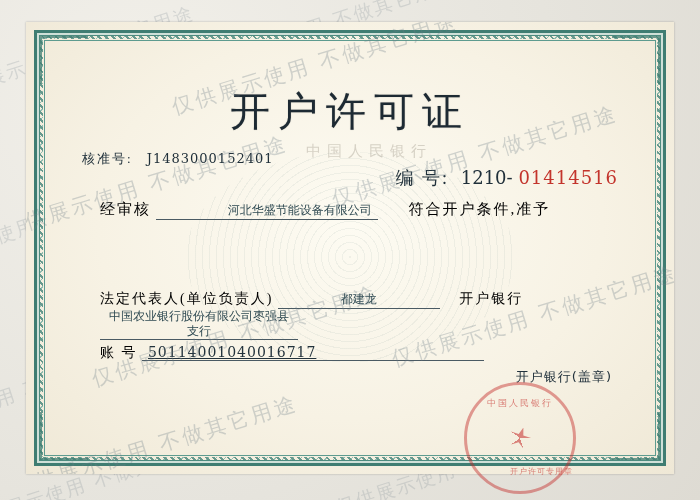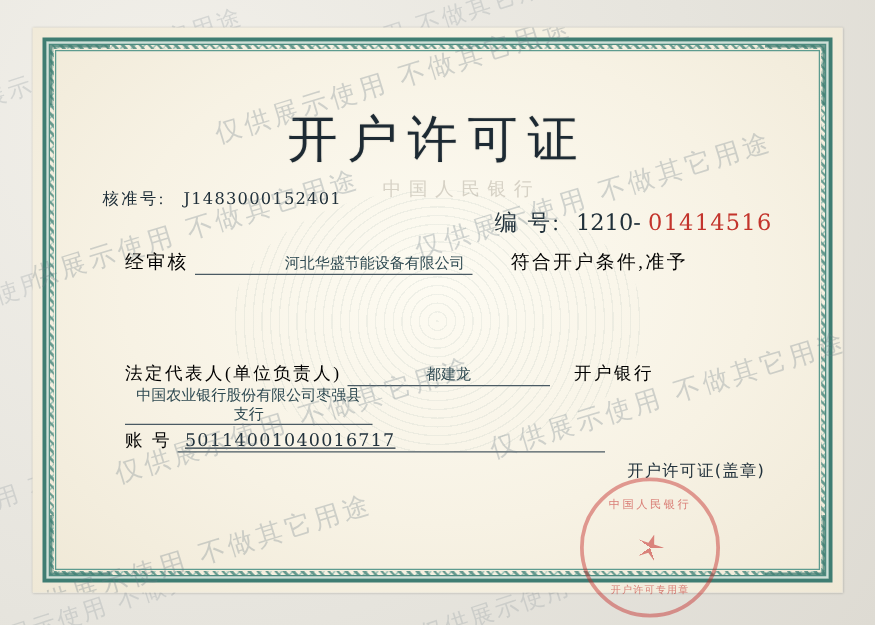--- a/index.html
+++ b/index.html
@@ -150,21 +150,21 @@
       conic-gradient(from 0deg, rgba(196,40,38,.75) 0 20%, transparent 20% 40%,
                      rgba(196,40,38,.75) 40% 60%, transparent 60% 80%,
                      rgba(196,40,38,.75) 80% 100%);
     clip-path:polygon(50% 0%,61% 35%,98% 35%,68% 57%,79% 91%,50% 70%,21% 91%,32% 57%,2% 35%,39% 35%);
   }
   .seal .seal-top{
     position:absolute;left:0;right:0;top:12px;text-align:center;
     font-size:9px;color:rgba(196,40,38,.8);letter-spacing:2px;
   }
   .seal .seal-bottom{
-    position:absolute;left:0;right:0;bottom:14px;text-align:center;
+    position:absolute;left:0;right:0;bottom:14px;text-align:right;
     font-size:8px;color:rgba(196,40,38,.8);letter-spacing:1px;
   }
 
   
   .cert-wm{
     position:absolute;left:0;top:0;right:0;bottom:0;overflow:hidden;pointer-events:none;
   }
   .cert-wm span{
     position:absolute;white-space:nowrap;
     color:rgba(110,125,135,.30);
@@ -231,21 +231,21 @@
           <span>中国农业银行股份有限公司枣强县</span><br>
           <span>支行</span>
         </span>
       </div>
 
       <div class="line4">
         <span class="label">账 号</span>
         <span class="fill-acct">50114001040016717</span>
       </div>
 
-      <div class="issuer">开户许可证(盖章)</div>
+      <div class="issuer">开户银行(盖章)</div>
 
       <div class="seal">
         <div class="seal-top">中国人民银行</div>
         <div class="seal-bottom">开户许可专用章</div>
       </div>
 
     </div>
 
     <div class="cert-wm">
       <span style="left:140px;top:28px;">仅供展示使用 不做其它用途</span>

